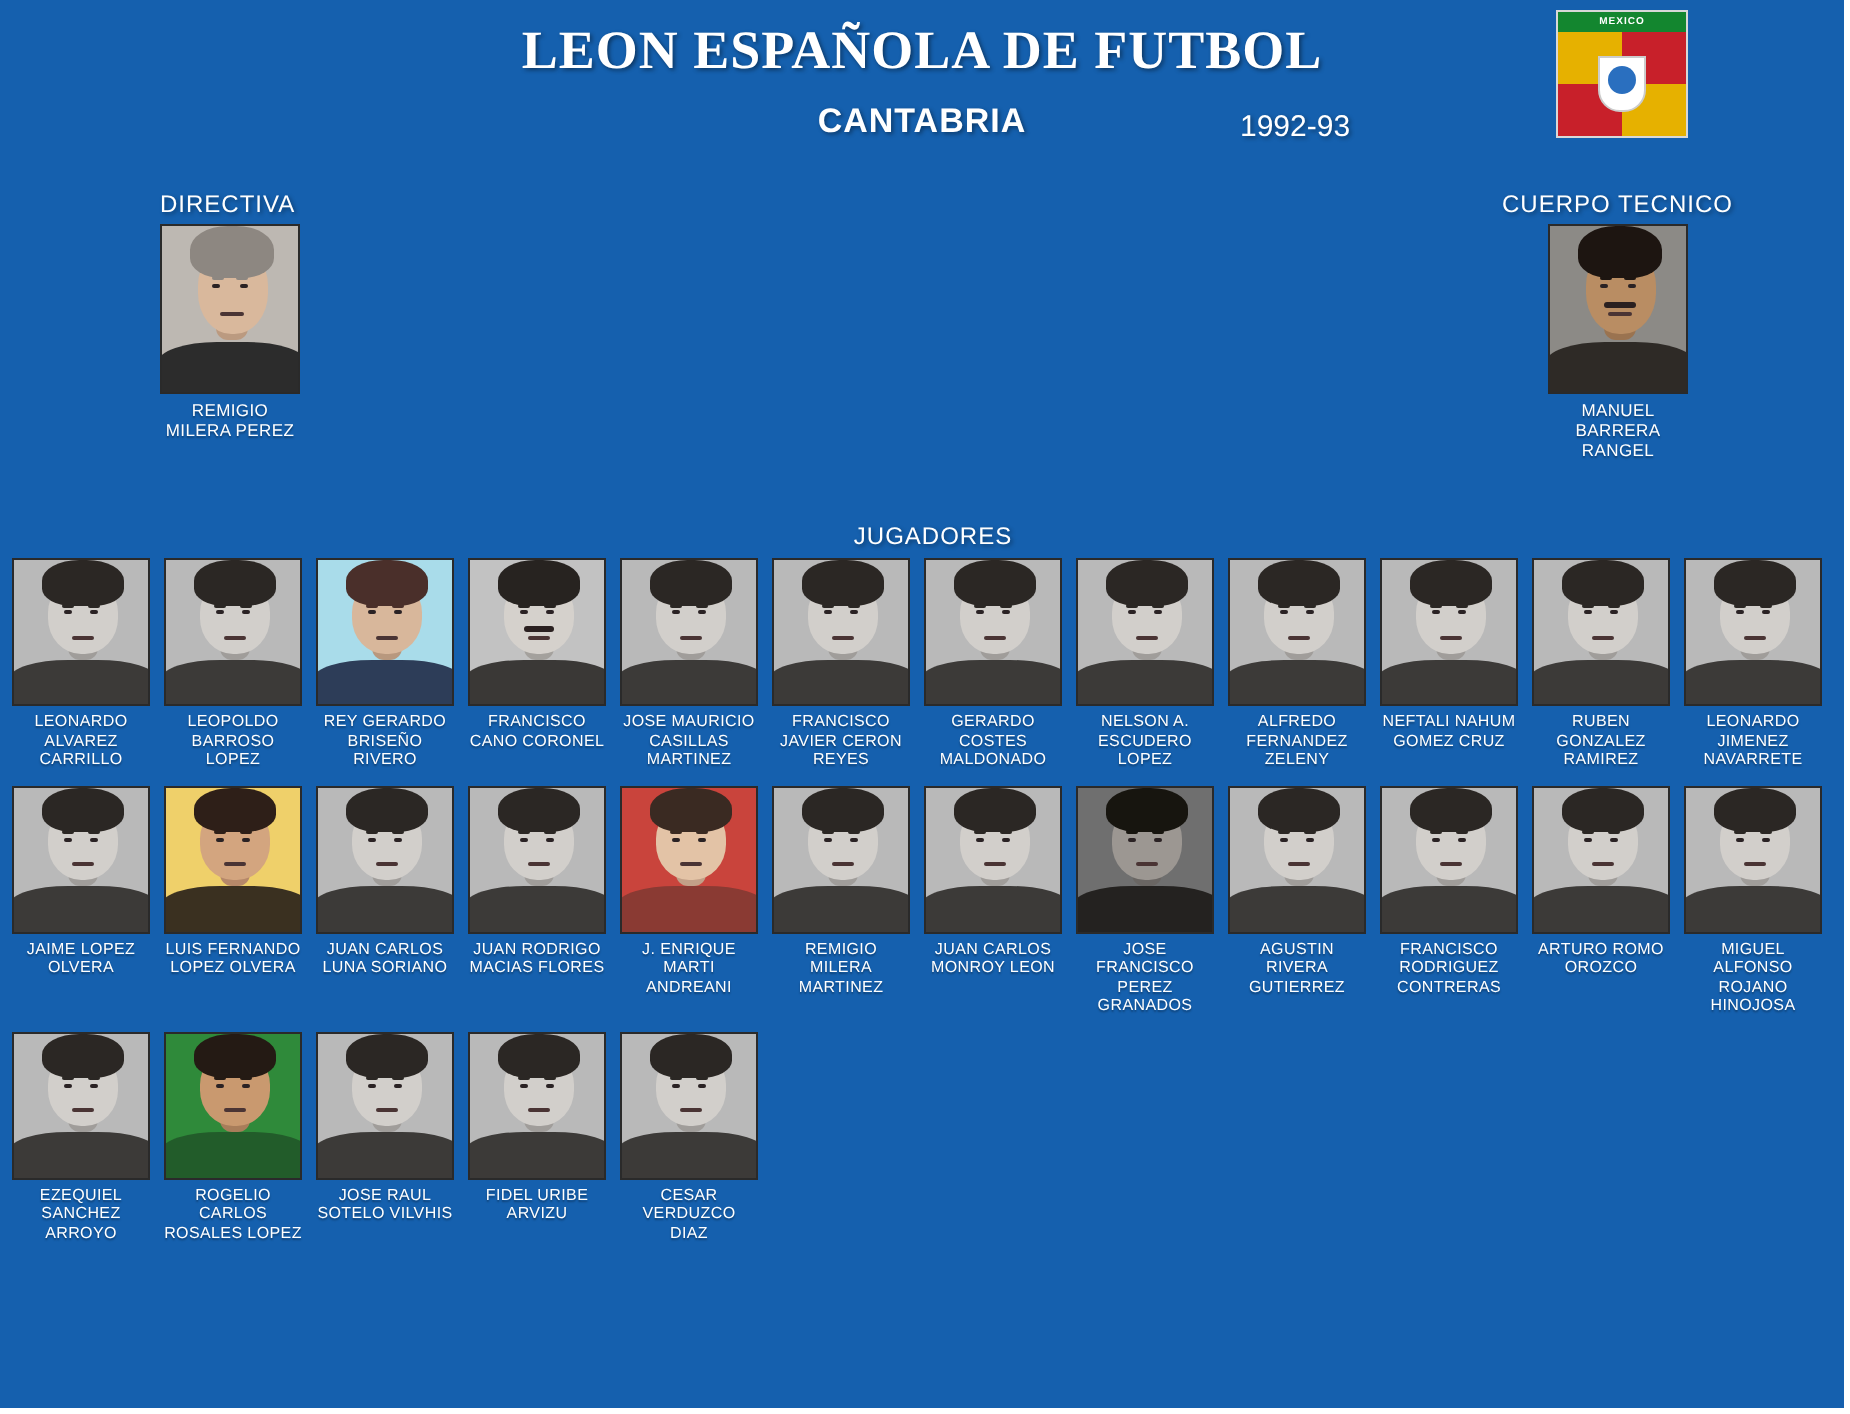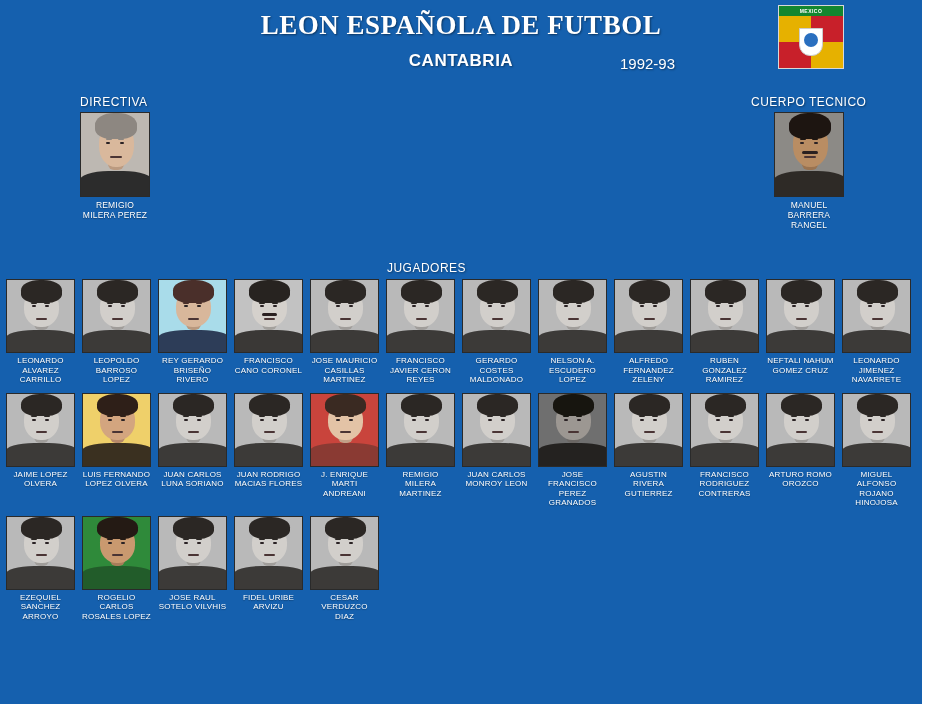--- a/index.html
+++ b/index.html
@@ -107,21 +107,21 @@
 
   
   .sec-label {
     position: absolute;
     font-size: 12px;
     letter-spacing: 0.5px;
     text-shadow: 1px 1px 2px rgba(0,0,0,0.4);
   }
   #lbl-directiva { left: 80px; top: 95px; }
   #lbl-tecnico { left: 751px; top: 95px; }
-  #lbl-jugadores { left: 0; top: 261px; width: 853px; text-align: center; }
+  #lbl-jugadores { left: 0; top: 261px; width: 853px; text-align: center; padding-left: 40px; }
 
   
   .person {
     text-align: center;
     font-size: 8.5px;
     line-height: 10px;
     letter-spacing: 0.2px;
     text-shadow: 0 1px 1px rgba(0,0,0,0.35);
   }
   .photo {
@@ -426,36 +426,36 @@
             <div class="torso" style="left:-1.7250000000000014px;width:72.45px;height:22.2px;background:#3c3a38"></div>
             <div class="neck" style="left:26.91px;top:37.74px;width:15.18px;height:11.84px;background:#a09d9a"></div>
             <div class="face" style="left:17.25px;top:9.620000000000001px;width:34.5px;height:37px;background:#d2cfcb"></div>
             <div class="hair" style="left:13.8px;top:-0.014799999999999258px;width:41.4px;height:22.94px;background:#2b2724"></div>
             <div class="brow" style="left:24.15px;top:21.830000000000002px;background:#2b2724"></div>
             <div class="brow" style="left:36.57px;top:21.830000000000002px;background:#2b2724"></div>
             <div class="eye" style="left:24.84px;top:25.16px"></div>
             <div class="eye" style="left:37.95px;top:25.16px"></div>
             <div class="mouth" style="left:28.98px;top:37.74px;width:11.040000000000001px"></div>
           </div>
+          <div class="name">NEFTALI NAHUM<br>GOMEZ CRUZ</div>
+        </div>
+        <div class="person player">
+          <div class="photo">
+            <div class="bg" style="background:#b9b9b9"></div>
+            <div class="torso" style="left:-1.7250000000000014px;width:72.45px;height:22.2px;background:#3c3a38"></div>
+            <div class="neck" style="left:26.91px;top:37.74px;width:15.18px;height:11.84px;background:#a09d9a"></div>
+            <div class="face" style="left:17.25px;top:9.620000000000001px;width:34.5px;height:37px;background:#d2cfcb"></div>
+            <div class="hair" style="left:13.8px;top:-0.014799999999999258px;width:41.4px;height:22.94px;background:#2b2724"></div>
+            <div class="brow" style="left:24.15px;top:21.830000000000002px;background:#2b2724"></div>
+            <div class="brow" style="left:36.57px;top:21.830000000000002px;background:#2b2724"></div>
+            <div class="eye" style="left:24.84px;top:25.16px"></div>
+            <div class="eye" style="left:37.95px;top:25.16px"></div>
+            <div class="mouth" style="left:28.98px;top:37.74px;width:11.040000000000001px"></div>
+          </div>
           <div class="name">RUBEN<br>GONZALEZ<br>RAMIREZ</div>
-        </div>
-        <div class="person player">
-          <div class="photo">
-            <div class="bg" style="background:#b9b9b9"></div>
-            <div class="torso" style="left:-1.7250000000000014px;width:72.45px;height:22.2px;background:#3c3a38"></div>
-            <div class="neck" style="left:26.91px;top:37.74px;width:15.18px;height:11.84px;background:#a09d9a"></div>
-            <div class="face" style="left:17.25px;top:9.620000000000001px;width:34.5px;height:37px;background:#d2cfcb"></div>
-            <div class="hair" style="left:13.8px;top:-0.014799999999999258px;width:41.4px;height:22.94px;background:#2b2724"></div>
-            <div class="brow" style="left:24.15px;top:21.830000000000002px;background:#2b2724"></div>
-            <div class="brow" style="left:36.57px;top:21.830000000000002px;background:#2b2724"></div>
-            <div class="eye" style="left:24.84px;top:25.16px"></div>
-            <div class="eye" style="left:37.95px;top:25.16px"></div>
-            <div class="mouth" style="left:28.98px;top:37.74px;width:11.040000000000001px"></div>
-          </div>
-          <div class="name">NEFTALI NAHUM<br>GOMEZ CRUZ</div>
         </div>
         <div class="person player">
           <div class="photo">
             <div class="bg" style="background:#b9b9b9"></div>
             <div class="torso" style="left:-1.7250000000000014px;width:72.45px;height:22.2px;background:#3c3a38"></div>
             <div class="neck" style="left:26.91px;top:37.74px;width:15.18px;height:11.84px;background:#a09d9a"></div>
             <div class="face" style="left:17.25px;top:9.620000000000001px;width:34.5px;height:37px;background:#d2cfcb"></div>
             <div class="hair" style="left:13.8px;top:-0.014799999999999258px;width:41.4px;height:22.94px;background:#2b2724"></div>
             <div class="brow" style="left:24.15px;top:21.830000000000002px;background:#2b2724"></div>
             <div class="brow" style="left:36.57px;top:21.830000000000002px;background:#2b2724"></div>

